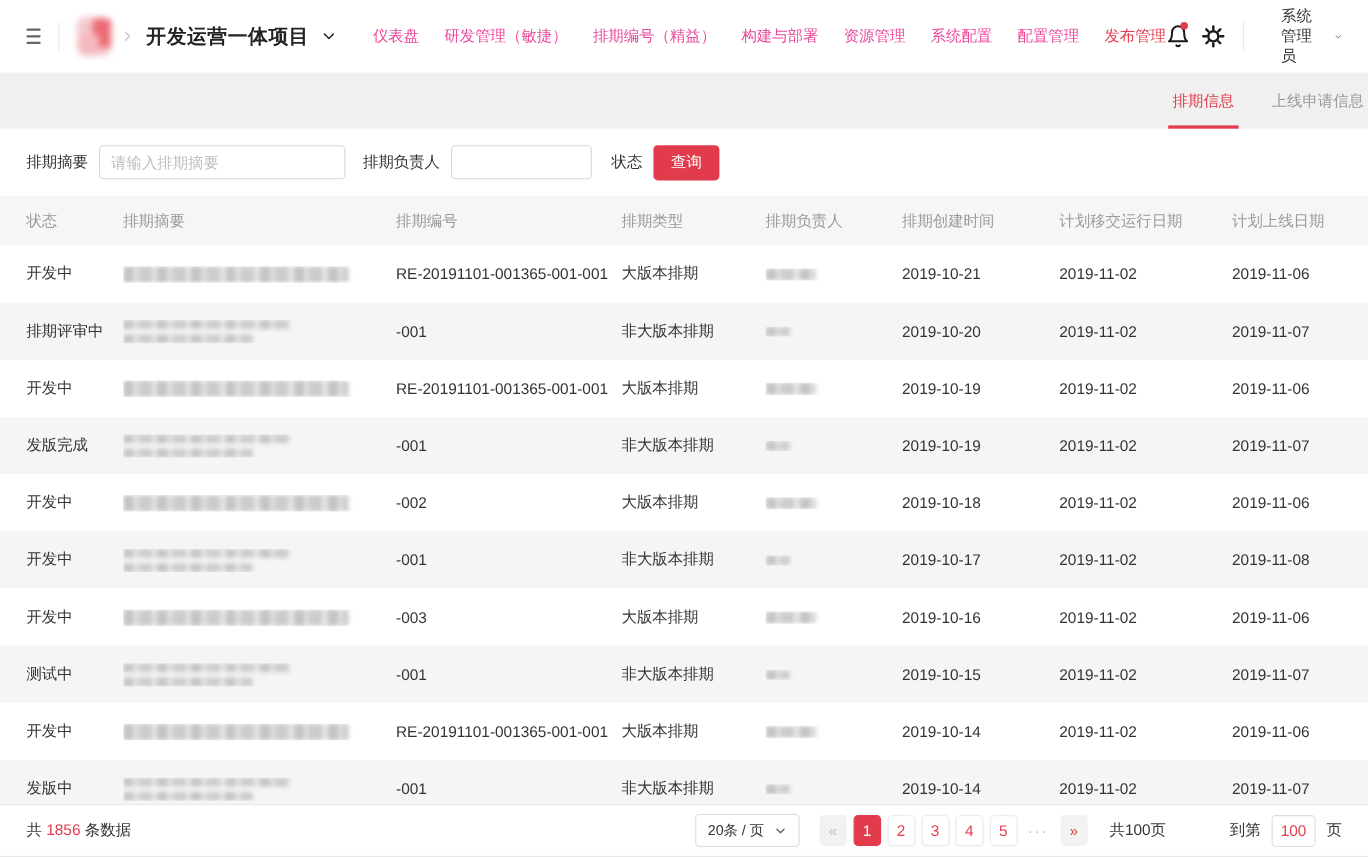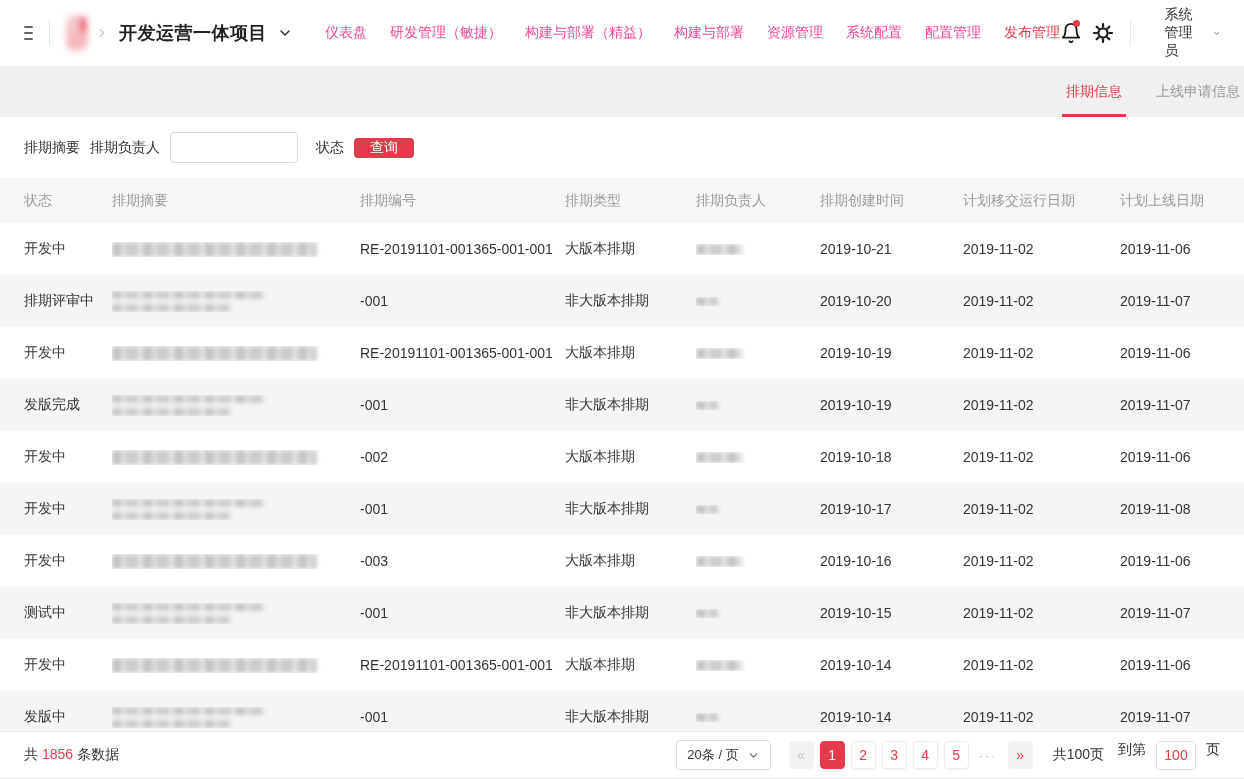--- a/index.html
+++ b/index.html
@@ -39,21 +39,21 @@
   .tab.active::after { content:""; position:absolute; left:0; right:0; bottom:0; height:3px; background:#e23c4c; }
 
   
   .filter-bar { height:61px; flex:0 0 61px; background:#fff; display:flex; align-items:center; padding:0 24px; }
   .filter-label { margin-right:10px; white-space:nowrap; }
   .text-input { height:31px; border:1px solid #d9d9d9; border-radius:4px; padding:0 10px; font-size:14px; color:#333; outline:none; font-family:inherit; }
   .text-input::placeholder { color:#bfbfbf; }
   .inp-summary { width:224px; margin-right:16px; }
   .inp-owner { width:128px; margin-right:18px; }
   .select-box { width:126px; height:31px; border:1px solid #d9d9d9; border-radius:4px; display:flex; align-items:center; justify-content:space-between; padding:0 10px; color:#bfbfbf; cursor:pointer; margin-right:22px; }
-  .btn-primary { height:20px; padding:0 16px; background:#e23c4c; color:#fff; border:none; border-radius:4px; font-size:14px; cursor:pointer; font-family:inherit; }
+  .btn-primary { height:32px; padding:0 16px; background:#e23c4c; color:#fff; border:none; border-radius:4px; font-size:14px; cursor:pointer; font-family:inherit; }
 
   
   .grid-cols { display:grid; grid-template-columns:88px 248px 205px 131px 124px 143px 157px 1fr; padding-left:24px; align-items:center; }
   .thead { height:45px; flex:0 0 45px; background:#f6f6f6; color:#9a9a9a; }
   .thead .th { padding-right:12px; }
   .tbody { flex:1 1 auto; overflow:hidden; }
   .trow { height:52px; background:#fff; cursor:pointer; }
   .trow:nth-child(even) { background:#f5f5f5; }
   .td { padding-right:12px; white-space:nowrap; overflow:hidden; }
   .redact { background:#cfcfcf; border-radius:2px; filter:blur(2px); }
@@ -70,21 +70,21 @@
   .total-num { color:#e23c4c; margin:0 4px; }
   .footer-right { margin-left:auto; display:flex; align-items:center; }
   .page-size { height:30px; border:1px solid #dcdcdc; border-radius:4px; display:flex; align-items:center; gap:8px; padding:14px 10px; font-size:13px; color:#333; cursor:pointer; margin-right:18px; }
   .pager { display:flex; align-items:center; gap:6px; }
   .pg { min-width:25px; height:28px; display:flex; align-items:center; justify-content:center; border-radius:4px; font-size:14px; cursor:pointer; border:1px solid #ededed; background:#fff; color:#e23c4c; box-shadow:0 1px 2px rgba(0,0,0,.05); font-family:inherit; padding:0 6px; }
   .pg.active { background:#e23c4c; border-color:#e23c4c; color:#fff; }
   .pg.nav-btn { background:#f2f2f2; border-color:#f2f2f2; box-shadow:none; }
   .pg.nav-btn.disabled { color:#c0c0c0; cursor:default; }
   .pg-ellipsis { color:#b5b5b5; letter-spacing:2px; font-size:13px; padding:0 4px; }
   .pages-total { margin:0 14px 0 20px; white-space:nowrap; }
-  .goto { display:flex; align-items:flex-start; gap:10px; white-space:nowrap; }
+  .goto { display:flex; align-items:center; gap:10px; white-space:nowrap;margin-left:44px; }
   .goto-input { width:40px; height:29px; border:1px solid #dcdcdc; border-radius:4px; text-align:center; color:#e23c4c; font-size:14px; outline:none; font-family:inherit; }
   svg { display:block; }
 </style>
 </head>
 <body>
 
 <div class="app-header">
   <div class="hamburger">
       <span></span>
       <span></span>
@@ -104,21 +104,21 @@
   <div class="project-title">开发运营一体项目</div>
   <div class="title-caret">
     <svg width="16" height="16" viewBox="0 0 24 24" fill="none" stroke="#333" stroke-width="2.2" stroke-linecap="round" stroke-linejoin="round">
         <polyline points="6 9 12 15 18 9"></polyline>
       </svg>
   </div>
 
   <div class="top-nav">
     <div class="nav-item">仪表盘</div>
     <div class="nav-item">研发管理（敏捷）</div>
-    <div class="nav-item">构建与部署（精益）</div>
+    <div class="nav-item">排期编号（精益）</div>
     <div class="nav-item">构建与部署</div>
     <div class="nav-item">资源管理</div>
     <div class="nav-item">系统配置</div>
     <div class="nav-item">配置管理</div>
     <div class="nav-item active">发布管理</div>
   </div>
 
   <div class="header-right">
     <div class="icon-btn">
       <svg width="22" height="22" viewBox="0 0 24 24" fill="none" stroke="#1a1a1a" stroke-width="2" stroke-linecap="round" stroke-linejoin="round">
@@ -150,20 +150,21 @@
   </div>
 </div>
 
 <div class="tab-bar">
   <div class="tab active">排期信息</div>
   <div class="tab">上线申请信息</div>
 </div>
 
 <div class="filter-bar">
   <span class="filter-label">排期摘要</span>
+  <input class="text-input inp-summary" placeholder="请输入排期摘要" style="">
   <span class="filter-label">排期负责人</span>
   <input class="text-input inp-owner" style="">
   <span class="filter-label">状态</span>
   <button class="btn-primary">查询</button>
 </div>
 
 <div class="thead grid-cols">
   <div class="th">状态</div>
   <div class="th">排期摘要</div>
   <div class="th">排期编号</div>

